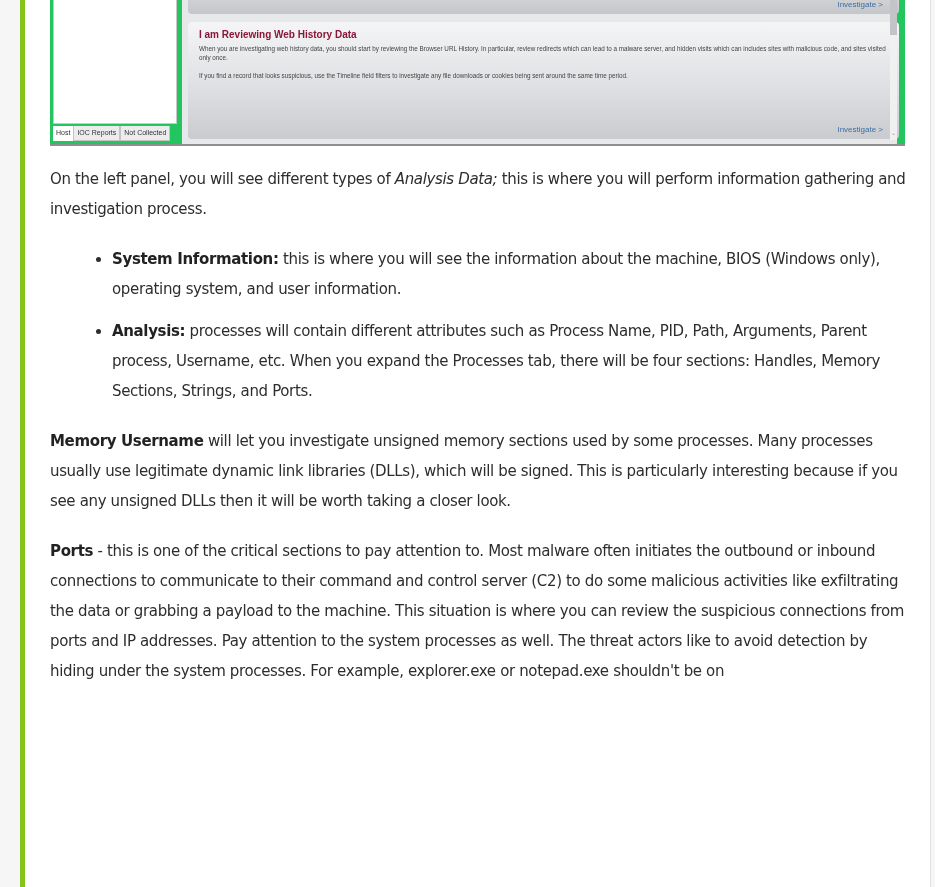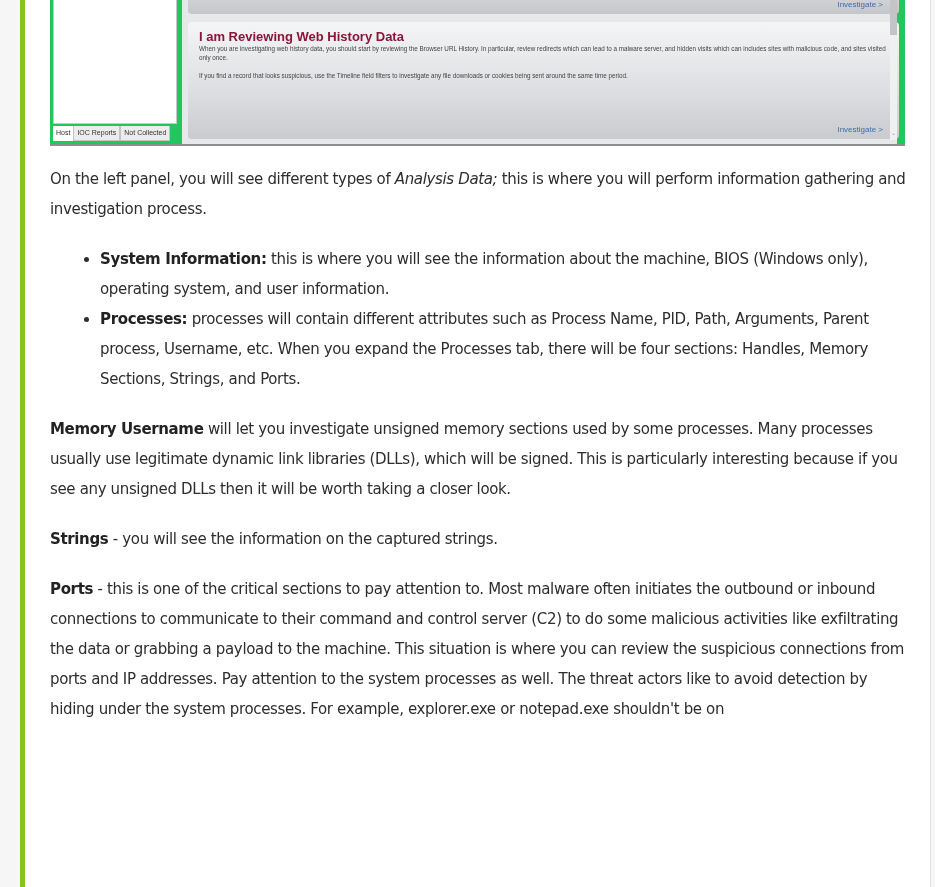--- a/index.html
+++ b/index.html
@@ -115,21 +115,21 @@
       top: 22px;
       width: 711px;
       height: 117px;
       background: linear-gradient(#f5f5f6 0%, #dcdee1 60%, #c9cbce 100%);
       border-radius: 4px;
     }
     .shot .card-title {
       position: absolute;
       left: 11px;
       top: 7px;
-      font-size: 13px;
+      font-size: 10px;
       font-weight: bold;
       color: #8a1538;
       font-family: "Liberation Sans", sans-serif;
     }
     .shot .card-body {
       position: absolute;
       left: 11px;
       top: 22px;
       width: 690px;
       font-size: 6.3px;
@@ -187,21 +187,21 @@
       letter-spacing: -0.35px;
     }
     .article p {
       margin: 0 0 20px 0;
     }
     .article ul {
       margin: 0 0 20px 0;
       padding-left: 50px;
     }
     .article li {
-      margin: 0;
+      margin: 12px;
     }
     .article b {
       font-weight: bold;
       color: #222;
     }
     .article i {
       font-style: italic;
     }
   </style>
 </head>
@@ -235,23 +235,22 @@
         <div class="scroll-arrow">⌄</div>
       </div>
     </div>
   </div>
 
   <div class="article">
     <p><span>On the left panel, you will see different types of </span><i>Analysis Data;</i><span> this is where you will perform information gathering and investigation process.</span></p>
 
     <ul>
       <li><b>System Information:</b><span> this is where you will see the information about the machine, BIOS (Windows only), operating system, and user information.</span></li>
-      <li><b>Processes:</b><span> processes will contain different attributes such as Process Name, PID, Path, Arguments, Parent process, Username, etc. When you expand the Processes tab, there will be four sections: Handles, Memory Sections, Strings, and Ports.</span></li>
+      <li><b>Analysis:</b><span> processes will contain different attributes such as Process Name, PID, Path, Arguments, Parent process, Username, etc. When you expand the Processes tab, there will be four sections: Handles, Memory Sections, Strings, and Ports.</span></li>
     </ul>
 
 
     <p><b>Memory Username</b><span> will let you investigate unsigned memory sections used by some processes. Many processes usually use legitimate dynamic link libraries (DLLs), which will be signed. This is particularly interesting because if you see any unsigned DLLs then it will be worth taking a closer look.</span></p>
 
-    <p><b>Strings</b><span> - you will see the information on the captured strings.</span></p>
 
     <p><b>Ports</b><span> - this is one of the critical sections to pay attention to. Most malware often initiates the outbound or inbound connections to communicate to their command and control server (C2) to do some malicious activities like exfiltrating the data or grabbing a payload to the machine. This situation is where you can review the suspicious connections from ports and IP addresses. Pay attention to the system processes as well. The threat actors like to avoid detection by hiding under the system processes. For example, explorer.exe or notepad.exe shouldn't be on</span></p>
   </div>
 </div>
 
 </body></html>

